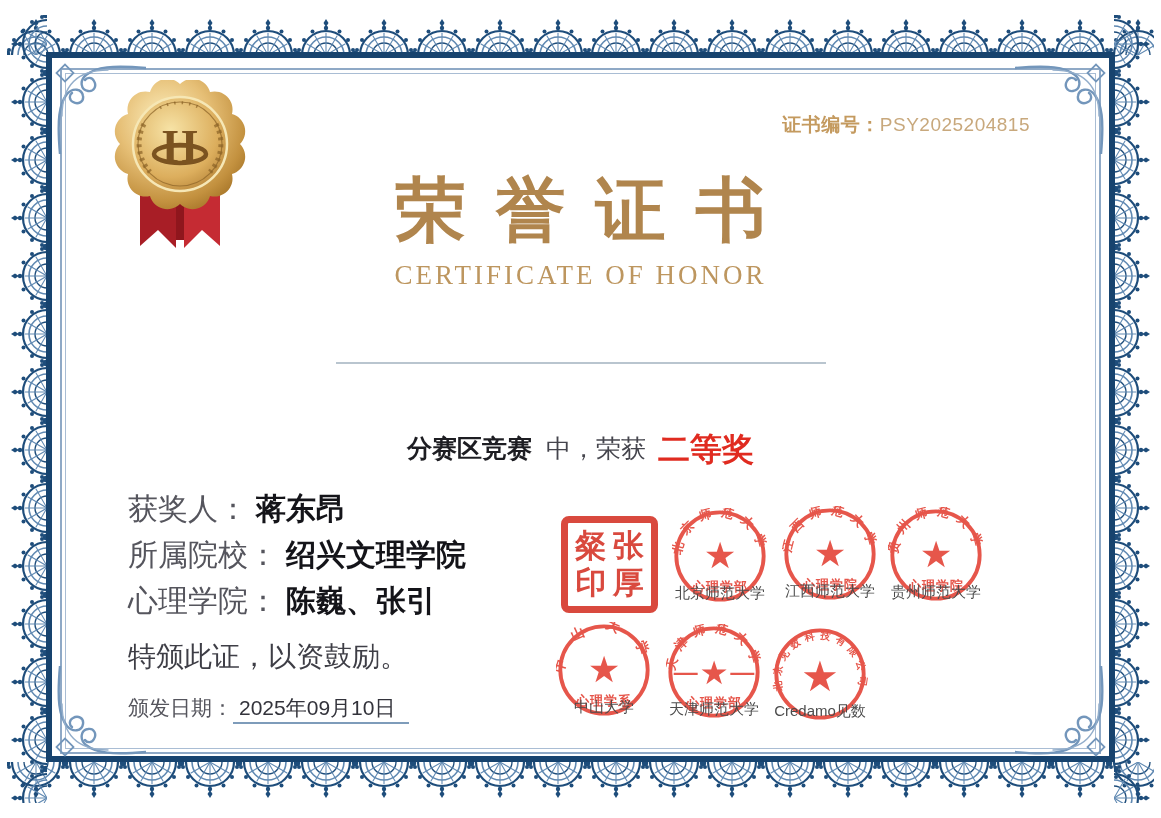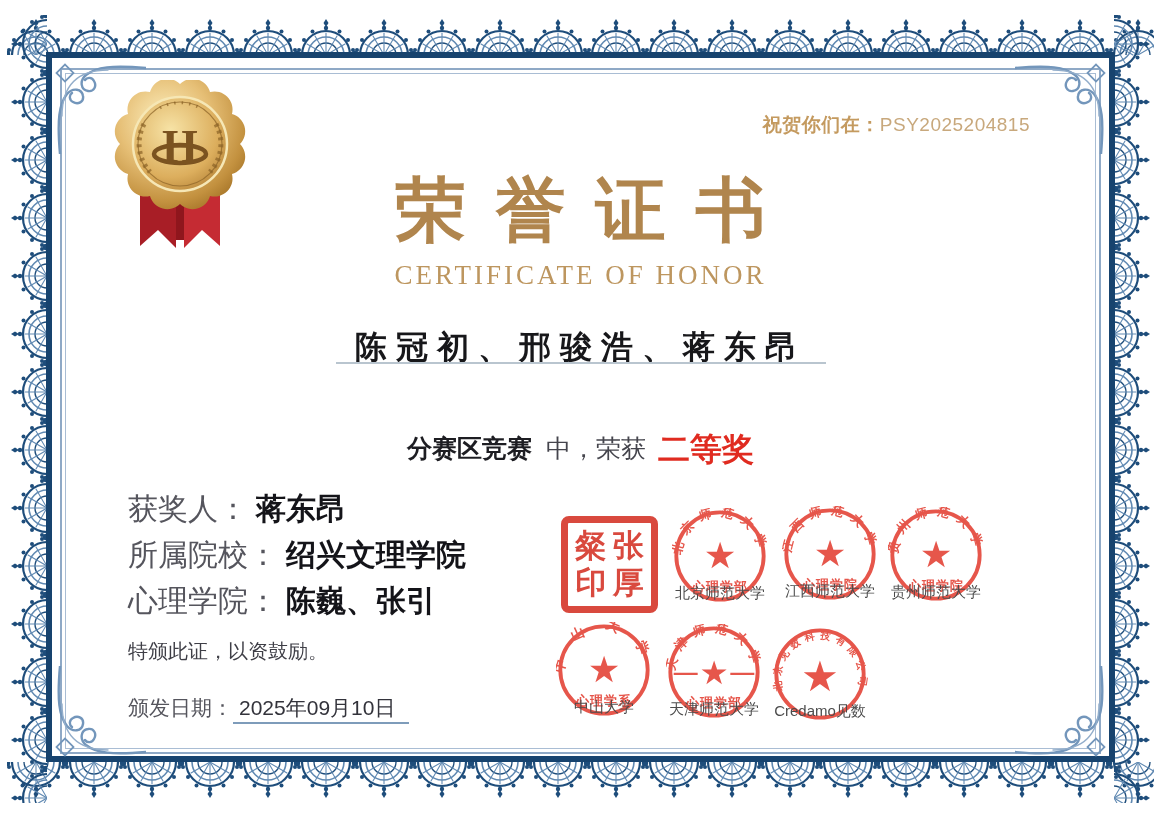--- a/index.html
+++ b/index.html
@@ -29,21 +29,21 @@
   .recipients{top:326px;font-size:32px;font-weight:bold;color:#17171a;letter-spacing:9px;}
   .divider{position:absolute;top:362px;left:336px;width:490px;height:2px;background:#b9c5cf;}
   .congrats1{top:386px;font-size:25px;color:#45454d;}
   .congrats1 .comp{font-weight:bold;color:#1d1d22;margin-left:10px;}
   .congrats2{top:428px;font-size:25px;color:#45454d;}
   .congrats2 .division{font-weight:bold;color:#1d1d22;margin-right:14px;}
   .congrats2 .award{font-weight:bold;color:#e02b20;font-size:32px;margin-left:12px;vertical-align:-3px;}
   .info-row{position:absolute;left:128px;font-size:30px;white-space:nowrap;}
   .info-row .lab{color:#55555d;}
   .info-row .val{color:#141419;font-weight:bold;margin-left:8px;}
-  .closing{position:absolute;left:128px;top:638px;font-size:20px;color:#3e3e46;}
+  .closing{position:absolute;left:128px;top:638px;font-size:28px;color:#3e3e46;}
   .date-row{position:absolute;left:128px;top:694px;font-size:21px;}
   .date-row .lab{color:#55555d;}
   .date-row .val{color:#33333b;border-bottom:2px solid #7e9cba;padding:0 14px 3px 6px;}
   .seal-sq{position:absolute;left:561px;top:516px;width:97px;height:97px;box-sizing:border-box;
            border:7px solid #d63a2e;border-radius:8px;display:grid;grid-template-columns:1fr 1fr;
            align-items:center;justify-items:center;padding:4px;opacity:.92;}
   .seal-sq span{font-size:31px;font-weight:bold;color:#d63a2e;line-height:1.1;}
   .stamp{position:absolute;width:96px;opacity:.92;}
   .stamp svg{display:block;}
   .ring{font-size:13px;font-weight:bold;}
@@ -150,27 +150,26 @@
     <circle cx="66" cy="64" r="47" fill="url(#goldInner)" stroke="#f6e7b5" stroke-width="2.5"></circle>
     <circle cx="66" cy="64" r="42" fill="none" stroke="#8a6226" stroke-width="1.2" opacity=".7"></circle>
     <path d="M30,44 A42,42 0 0 0 36,92" stroke="#8a6226" stroke-width="5" stroke-dasharray="3 4" fill="none" opacity=".7"></path>
     <path d="M102,44 A42,42 0 0 1 96,92" stroke="#8a6226" stroke-width="5" stroke-dasharray="3 4" fill="none" opacity=".7"></path>
     <path d="M46,28 A40,40 0 0 1 86,28" stroke="#8a6226" stroke-width="3" stroke-dasharray="1.5 6" fill="none" opacity=".7"></path>
     <ellipse cx="66" cy="74" rx="26" ry="9" fill="none" stroke="#7b5320" stroke-width="4.5"></ellipse>
     <text x="66" y="82" text-anchor="middle" font-size="46" font-weight="bold" font-family="Liberation Serif, DejaVu Serif, serif" fill="#7b5320">H</text>
   </svg>
 
   <div class="cert-no">
-    <span class="lab">祝贺你们在：</span><span class="val">PSY2025204815</span>
+    <span class="lab">证书编号：</span><span class="val">PSY2025204815</span>
   </div>
 
   <div class="center title-zh">荣誉证书</div>
   <div class="center title-en">CERTIFICATE OF HONOR</div>
 
-  <div class="center recipients">陈冠初、邢骏浩、蒋东昂</div>
   <div class="divider"></div>
 
   <div class="center congrats2">
     <span class="division">分赛区竞赛</span><span>中，荣获</span><span class="award">二等奖</span>
   </div>
 
   <div class="info-row" style="top:489px">
     <span class="lab">获奖人：</span><span class="val">蒋东昂</span>
   </div>
   <div class="info-row" style="top:535px">

